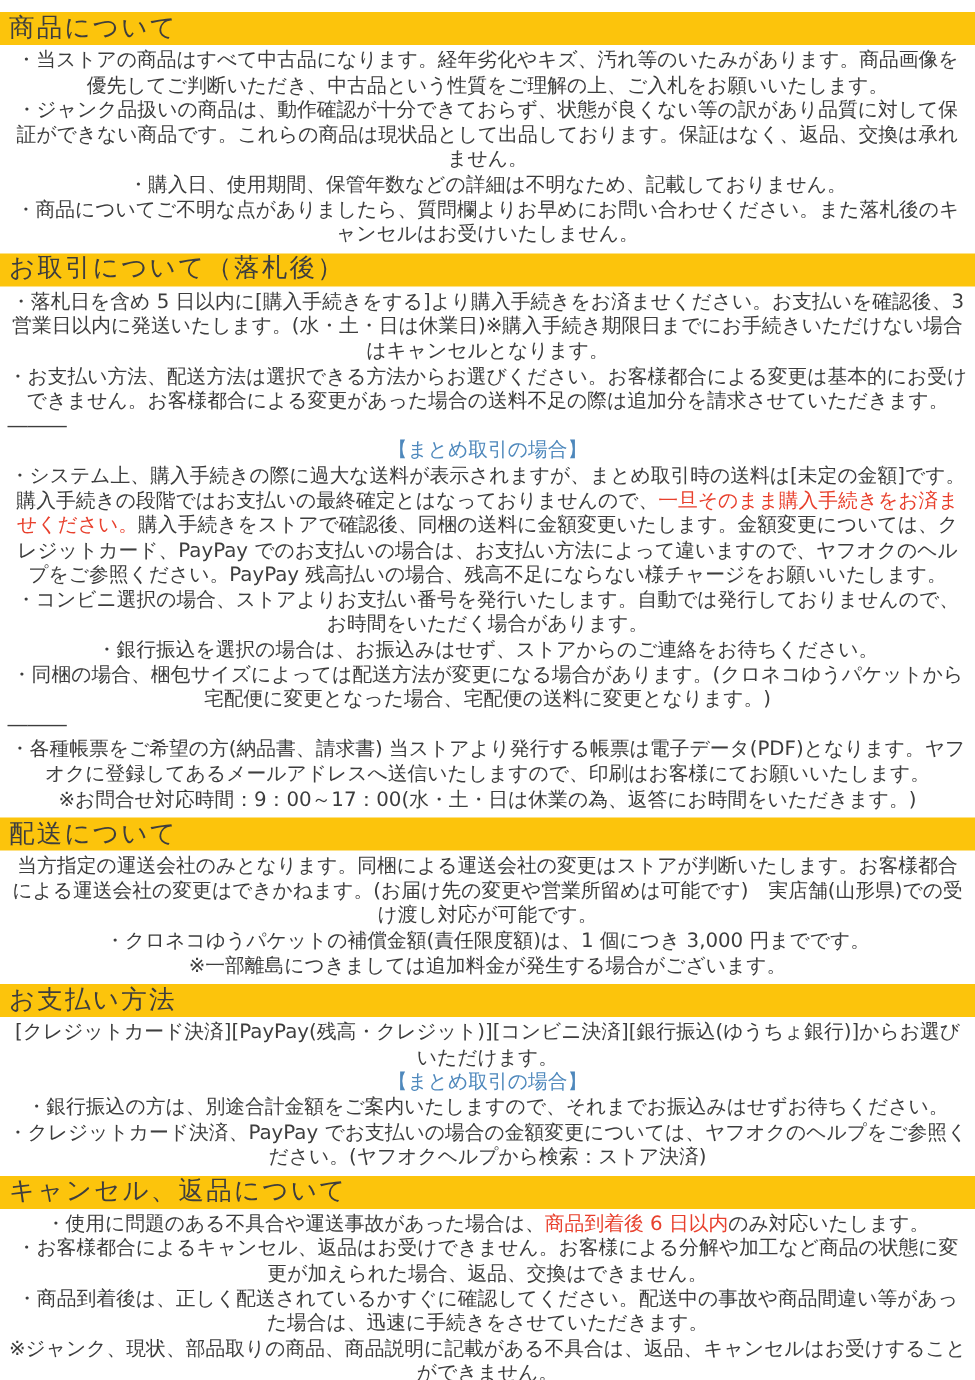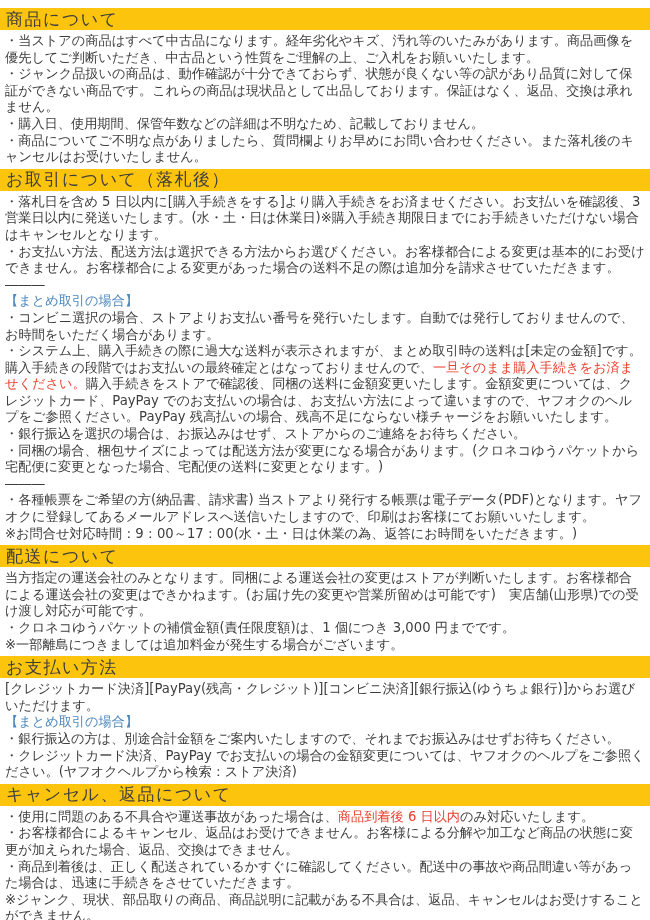--- a/index.html
+++ b/index.html
@@ -29,20 +29,21 @@
     font-size: 17px;
     line-height: 17px;
     letter-spacing: 1.5px;
     padding: 2.5px 6px 2.5px 6px;
     margin: 3px 0 3px 0;
   }
   .sec:first-child .sec-header { margin-top: 0; }
   .line {
     margin: 0;
     padding: 0 5px;
+    text-align: center;
   }
   .divider {
     margin: 0;
     padding: 0 5px;
     line-height: 16.6px;
     color: var(--text);
   }
   .seg { white-space: pre-wrap; }
   .seg.red  { color: var(--red); }
   .seg.blue { color: var(--blue); }
@@ -57,22 +58,22 @@
       <p class="line"><span class="seg">・ジャンク品扱いの商品は、動作確認が十分できておらず、状態が良くない等の訳があり品質に対して保証ができない商品です。これらの商品は現状品として出品しております。保証はなく、返品、交換は承れません。</span></p>
       <p class="line"><span class="seg">・購入日、使用期間、保管年数などの詳細は不明なため、記載しておりません。</span></p>
       <p class="line"><span class="seg">・商品についてご不明な点がありましたら、質問欄よりお早めにお問い合わせください。また落札後のキャンセルはお受けいたしません。</span></p>
     </section>
     <section class="sec">
       <div class="sec-header">お取引について（落札後）</div>
       <p class="line"><span class="seg">・落札日を含め 5 日以内に[購入手続きをする]より購入手続きをお済ませください。お支払いを確認後、3 営業日以内に発送いたします。(水・土・日は休業日)※購入手続き期限日までにお手続きいただけない場合はキャンセルとなります。</span></p>
       <p class="line"><span class="seg">・お支払い方法、配送方法は選択できる方法からお選びください。お客様都合による変更は基本的にお受けできません。お客様都合による変更があった場合の送料不足の際は追加分を請求させていただきます。</span></p>
       <div class="divider">―――</div>
       <p class="line"><span class="seg blue">【まとめ取引の場合】</span></p>
+      <p class="line"><span class="seg">・システム上、購入手続きの際に過大な送料が表示されますが、まとめ取引時の送料は[未定の金額]です。購入手続きの段階ではお支払いの最終確定とはなっておりませんので、</span><span class="seg red">一旦そのまま購入手続きをお済ませください。</span><span class="seg">購入手続きをストアで確認後、同梱の送料に金額変更いたします。金額変更については、クレジットカード、PayPay でのお支払いの場合は、お支払い方法によって違いますので、ヤフオクのヘルプをご参照ください。PayPay 残高払いの場合、残高不足にならない様チャージをお願いいたします。</span></p>
       <p class="line"><span class="seg">・コンビニ選択の場合、ストアよりお支払い番号を発行いたします。自動では発行しておりませんので、お時間をいただく場合があります。</span></p>
-      <p class="line"><span class="seg">・システム上、購入手続きの際に過大な送料が表示されますが、まとめ取引時の送料は[未定の金額]です。購入手続きの段階ではお支払いの最終確定とはなっておりませんので、</span><span class="seg red">一旦そのまま購入手続きをお済ませください。</span><span class="seg">購入手続きをストアで確認後、同梱の送料に金額変更いたします。金額変更については、クレジットカード、PayPay でのお支払いの場合は、お支払い方法によって違いますので、ヤフオクのヘルプをご参照ください。PayPay 残高払いの場合、残高不足にならない様チャージをお願いいたします。</span></p>
       <p class="line"><span class="seg">・銀行振込を選択の場合は、お振込みはせず、ストアからのご連絡をお待ちください。</span></p>
       <p class="line"><span class="seg">・同梱の場合、梱包サイズによっては配送方法が変更になる場合があります。(クロネコゆうパケットから宅配便に変更となった場合、宅配便の送料に変更となります。)</span></p>
       <div class="divider">―――</div>
       <p class="line"><span class="seg">・各種帳票をご希望の方(納品書、請求書) 当ストアより発行する帳票は電子データ(PDF)となります。ヤフオクに登録してあるメールアドレスへ送信いたしますので、印刷はお客様にてお願いいたします。</span></p>
       <p class="line"><span class="seg">※お問合せ対応時間：9：00～17：00(水・土・日は休業の為、返答にお時間をいただきます。)</span></p>
     </section>
     <section class="sec">
       <div class="sec-header">配送について</div>
       <p class="line"><span class="seg">当方指定の運送会社のみとなります。同梱による運送会社の変更はストアが判断いたします。お客様都合による運送会社の変更はできかねます。(お届け先の変更や営業所留めは可能です)　実店舗(山形県)での受け渡し対応が可能です。</span></p>
       <p class="line"><span class="seg">・クロネコゆうパケットの補償金額(責任限度額)は、1 個につき 3,000 円までです。</span></p>

